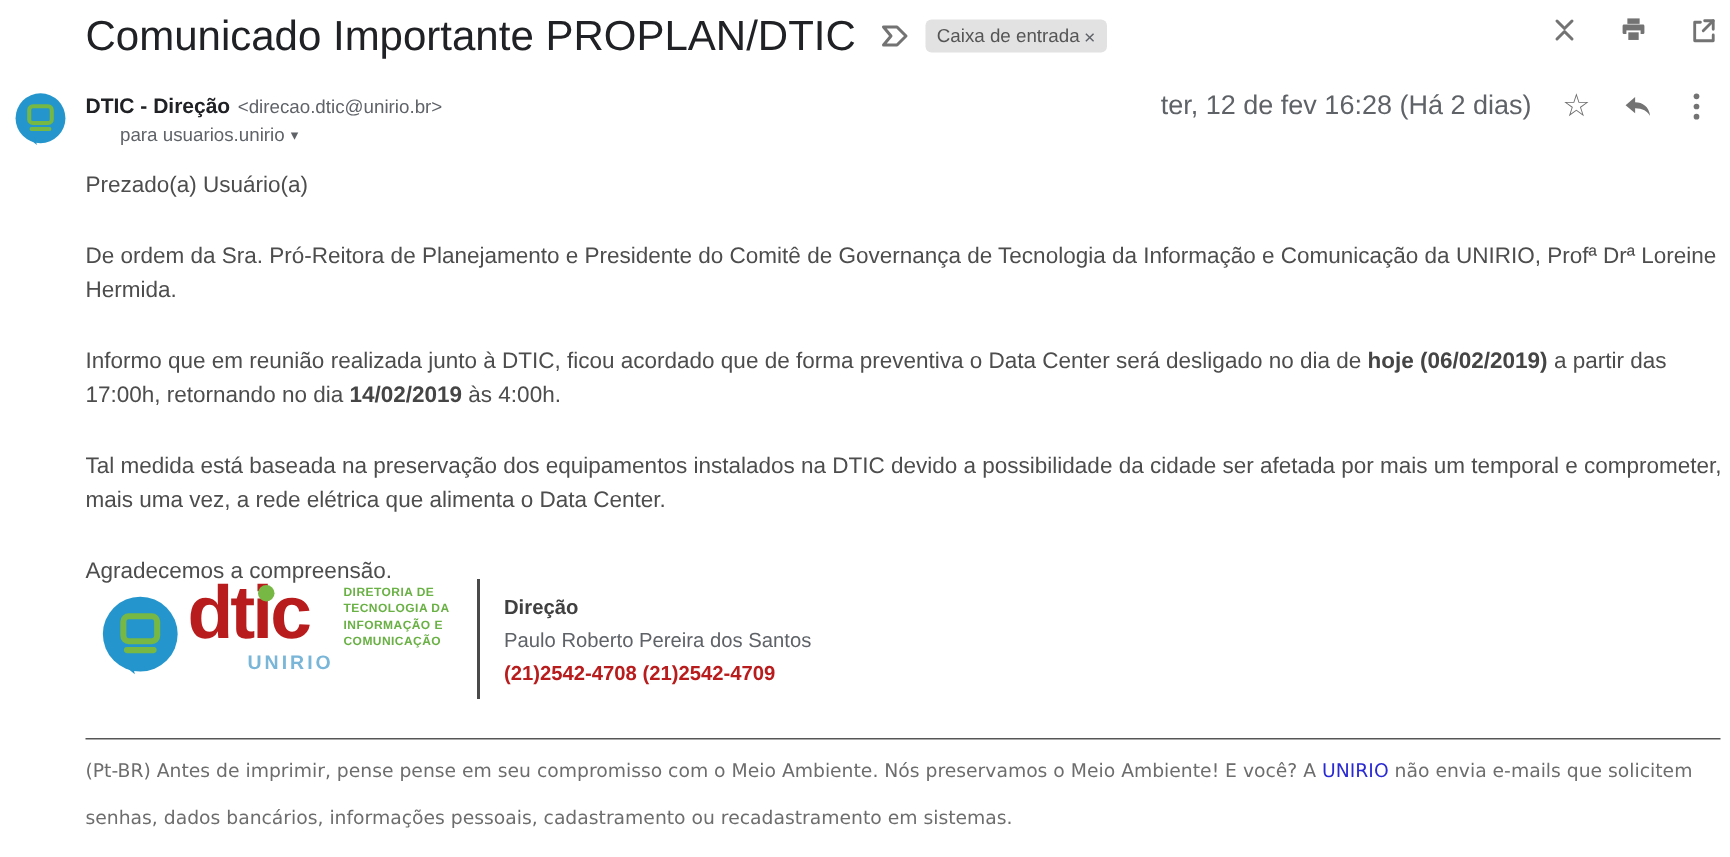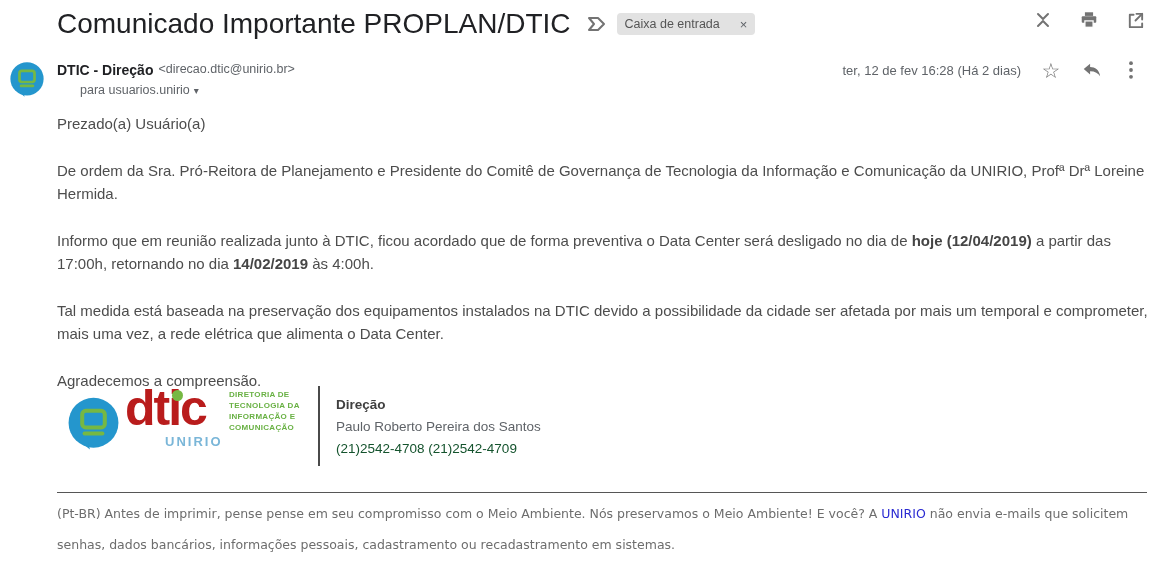--- a/index.html
+++ b/index.html
@@ -6,38 +6,38 @@
   html,body { background:#fff; }
   .page {
     position:relative; width:1153px; height:571px; background:#ffffff;
     font-family:"Liberation Sans", sans-serif; overflow:hidden;
   }
   
   .subject-row { position:absolute; left:57px; top:8px; display:flex; align-items:center; }
   .subject { font-size:28px; font-weight:400; color:#202124; white-space:nowrap; }
   .tag-icon { margin-left:14px; display:inline-flex; }
   .label-chip {
-    margin-left:10px; display:inline-flex; align-items:center; gap:20px;
+    margin-left:10px; display:inline-flex; align-items:center; gap:3px;
     background:#e2e2e2; border-radius:4px; padding:4px 8px;
     font-size:12.5px; color:#555; cursor:default; white-space:nowrap;
   }
   .label-chip .x { color:#5f6368; font-size:13px; line-height:1; }
   .top-icons { position:absolute; top:10px; right:8px; display:flex; align-items:center; gap:26px; }
   .icon-btn { display:inline-flex; align-items:center; justify-content:center; width:20px; height:20px; cursor:pointer; }
 
   
   .avatar { position:absolute; left:8px; top:61px; width:38px; height:38px; }
   .sender-block { position:absolute; left:57px; top:62px; }
-  .sender-line { display:flex; align-items:flex-start; gap:5px; }
+  .sender-line { display:flex; align-items:flex-end; gap:5px; }
   .sender-name { font-size:14px; font-weight:bold; color:#202124; }
   .sender-email { font-size:12.5px; color:#5f6368; }
   .to-line { margin-top:5px; display:flex; align-items:center; gap:4px; font-size:12.5px; color:#5f6368; cursor:pointer;padding-left:23px; }
   .to-line .caret { font-size:10px; color:#5f6368; }
   .header-meta { position:absolute; top:60px; right:12px; display:flex; align-items:center; gap:20px; }
-  .date { font-size:13px; color:#5f6368; white-space:nowrap;text-align:right; }
+  .date { font-size:18px; color:#5f6368; white-space:nowrap;text-align:right; }
   .star { font-size:21px; color:#6f6f6f; line-height:1; cursor:pointer; }
 
   
   .body-text { position:absolute; left:57px; top:112px; width:1094px;
     font-size:15px; line-height:23px; color:#4d4d4d; }
   .body-text p { margin:0 0 24px 0; }
   .body-text b { font-weight:bold; color:#454545; }
 
   
   .signature { position:absolute; left:57px; top:385px; display:flex; align-items:center; }
@@ -47,21 +47,21 @@
     color:#b91c1c; letter-spacing:-2px; font-family:"Liberation Sans", sans-serif; }
   .logo-idot { position:absolute; left:115px; top:5px; width:11px; height:11px; border-radius:50%; background:#76b843; }
   .logo-unirio { position:absolute; left:108px; top:49px; font-size:13px; font-weight:bold;
     color:#7ab6d8; letter-spacing:2px; }
   .logo-caption { position:absolute; left:172px; top:4px; font-size:8px; font-weight:bold;
     color:#69b144; line-height:11px; letter-spacing:0.3px; text-transform:uppercase; }
   .sig-vline { width:2px; height:80px; background:#4a4a4a; margin:0 16px 0 18px; }
   .sig-info { display:flex; flex-direction:column; gap:7px; font-size:13.5px; }
   .sig-dept { color:#404040; font-weight:bold; }
   .sig-name { color:#5f6368; }
-  .sig-phones { color:#14532d; font-weight:normal; }
+  .sig-phones { color:#b91c1c; font-weight:bold; }
 
   
   .footer-divider { position:absolute; left:57px; top:492px; width:1090px; height:0; border-top:1px solid #565656; }
   .footer-note { position:absolute; left:57px; top:498px; width:1093px;
     font-family:"DejaVu Sans", sans-serif; font-size:12.5px; line-height:31px; color:#6d6d6d; }
   .footer-note a { color:#2a2ad2; text-decoration:none; cursor:pointer; }
 
   svg .g { stroke:#737373; fill:none; stroke-width:2; stroke-linecap:round; stroke-linejoin:round; }
 </style>
 </head>
@@ -138,21 +138,21 @@
           <circle cx="3" cy="3.2" r="1.9" fill="#737373"></circle>
           <circle cx="3" cy="10" r="1.9" fill="#737373"></circle>
           <circle cx="3" cy="16.8" r="1.9" fill="#737373"></circle>
         </svg>
     </span>
   </div>
 
   <div class="body-text">
       <p><span>Prezado(a) Usuário(a)</span></p>
       <p><span>De ordem da Sra. Pró-Reitora de Planejamento e Presidente do Comitê de Governança de Tecnologia da Informação e Comunicação da UNIRIO, Profª Drª Loreine Hermida.</span></p>
-      <p><span>Informo que em reunião realizada junto à DTIC, ficou acordado que de forma preventiva o Data Center será desligado no dia de </span><b>hoje (12/04/2019)</b><span> a partir das 17:00h, retornando no dia </span><b>14/02/2019</b><span> às 4:00h.</span></p>
+      <p><span>Informo que em reunião realizada junto à DTIC, ficou acordado que de forma preventiva o Data Center será desligado no dia de </span><b>hoje (06/02/2019)</b><span> a partir das 17:00h, retornando no dia </span><b>14/02/2019</b><span> às 4:00h.</span></p>
       <p><span>Tal medida está baseada na preservação dos equipamentos instalados na DTIC devido a possibilidade da cidade ser afetada por mais um temporal e comprometer, mais uma vez, a rede elétrica que alimenta o Data Center.</span></p>
       <p><span>Agradecemos a compreensão.</span></p>
     </div>
 
   <div class="signature">
     <div class="sig-logo">
       <span class="sig-badge">
         <svg width="57" height="57" viewBox="0 0 48 48">
           <circle cx="24" cy="22.5" r="21" fill="#2496cd"></circle>
           <path d="M11 37 L21 45 L17 30 Z" fill="#2496cd"></path>

